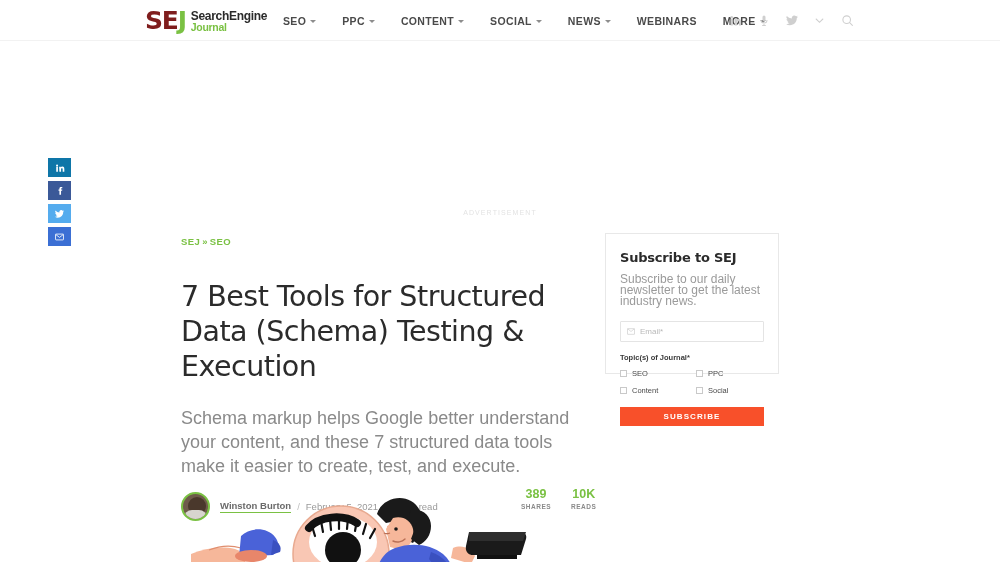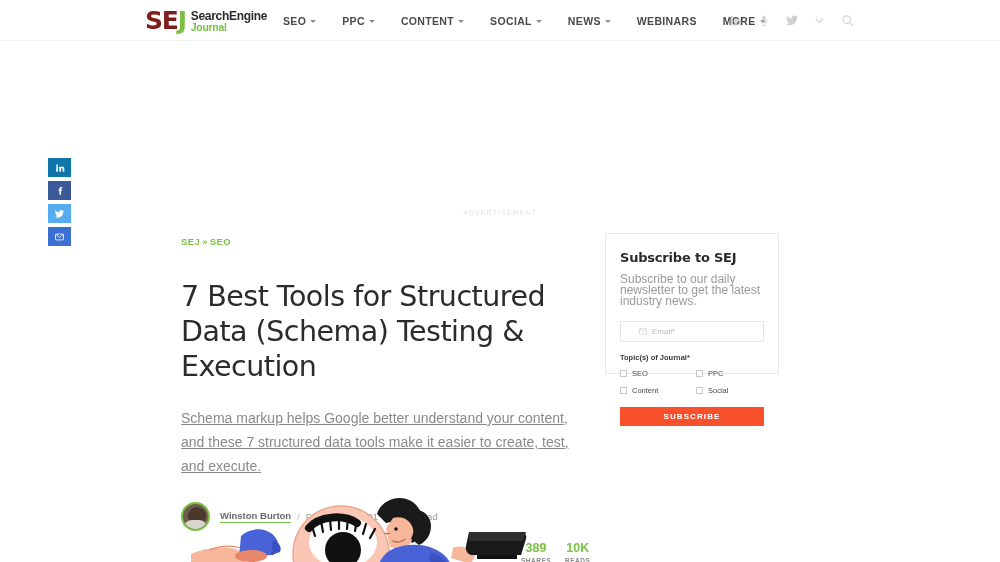--- a/index.html
+++ b/index.html
@@ -51,54 +51,54 @@
   
   .article { position:absolute; left:181px; top:236px; width:400px; }
   .breadcrumb { font-size: 9.5px; font-weight: 700; color:#7ac143; letter-spacing: 0.4px; margin-bottom: 32px; }
   .breadcrumb a { color:#7ac143; text-decoration:none; cursor:pointer; }
   .sep { color:#7ac143; margin: 0 2px; }
   .title {
     font-size: 28.5px; line-height: 35px; font-weight: 400;
     color: #2b2b2b; letter-spacing: -0.5px; margin-bottom: 22px;
     font-family:"DejaVu Sans", sans-serif;
   }
-  .excerpt { font-size: 14px; line-height: 24px; color: #8a8a8a; width: 398px; margin-bottom: 22px; text-decoration: underline; }
+  .excerpt { font-size: 18px; line-height: 24px; color: #8a8a8a; width: 398px; margin-bottom: 12px; }
 
   .byline { display:flex; align-items:center; height: 32px; position:relative; }
   .avatar {
     width: 29px; height: 29px; border-radius:50%;
     border: 2px solid #7ac143; overflow:hidden; flex:none;
     background:#6f5b4b; position:relative;
   }
   .avatar .face { position:absolute; left:5px; top:3px; width:18px; height:18px; border-radius:50%; background:#4a382c; }
   .avatar .body { position:absolute; left:1px; bottom:-2px; width:23px; height:11px; border-radius:8px 8px 0 0; background:#d8d5cf; }
   .byline-text { margin-left: 10px; font-size: 9.5px; color:#9a9a9a; display:flex; align-items:center; gap:0; white-space:nowrap; }
   .author { color:#6a6a6a; font-weight:700; border-bottom: 1px solid #7ac143; cursor:pointer; padding-bottom:1px;}
   .meta-sep { margin: 0 6px; color:#bdbdbd; }
 
-  .counts { position:absolute; left:340px; top:-3px; display:flex; gap: 14px; margin-top: 44px; }
+  .counts { position:absolute; left:340px; top:-3px; display:flex; gap: 20px; }
   .count-block { text-align:center; }
   .count-num { font-size: 12.5px; font-weight:700; color:#7ac143; line-height:14px; }
   .count-lbl { font-size: 6.5px; font-weight:700; color:#8a8a8a; letter-spacing:0.5px; margin-top:2px; }
 
   
   .hero-ill { position:absolute; left:181px; top:492px; width:400px; height:70px; overflow:hidden; }
 
   
   .subscribe {
     position:absolute; left: 605px; top: 233px;
     width: 174px; height: 141px;
     background:#fff; border: 1px solid #e8e8e8;
     padding: 16px 14px 0 14px;
   }
   .sub-title { font-size: 13px; font-weight:700; color:#2b2b2b; letter-spacing:-0.2px; font-family:"DejaVu Sans", sans-serif; margin-bottom: 9px; }
   .sub-desc { font-size: 12px; line-height: 11px; color:#9a9a9a; margin-bottom: 14px; }
   .email-field {
     height: 21px; border:1px solid #e4e4e4; border-radius:1px;
-    display:flex; align-items:center; padding: 0 18px; gap:5px; background:#fff; cursor:text;
+    display:flex; align-items:center; padding: 0 6px; gap:5px; background:#fff; cursor:text;
   }
   .email-ph { font-size: 8px; color:#b9b9b9; }
   .topics-lbl { font-size: 7.5px; font-weight:700; color:#3a3a3a; margin: 11px 0 7px 0; }
   .topics-grid { display:grid; grid-template-columns: 76px 76px; row-gap: 8px; }
   .topic { display:flex; align-items:center; gap:5px; cursor:pointer; }
   .cbx { width: 7px; height: 7px; border:1px solid #c9c9c9; background:#fff; flex:none; }
   .topic-lbl { font-size: 7.5px; color:#4a4a4a; }
   .sub-btn {
     margin-top: 12px; height: 19px; background:#f8502a; color:#fff;
     display:flex; align-items:center; justify-content:center;

